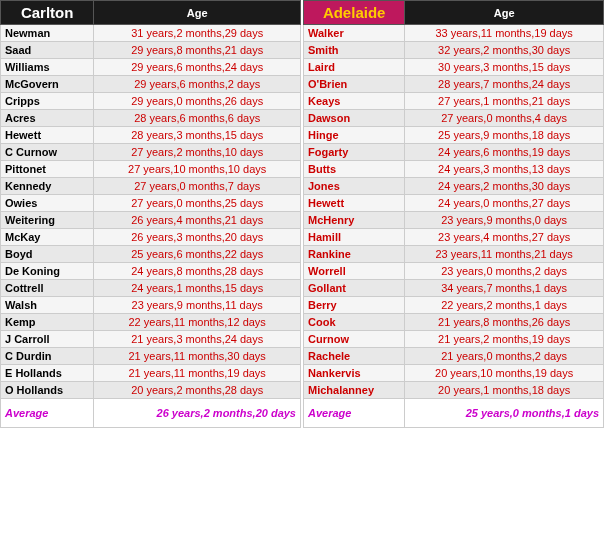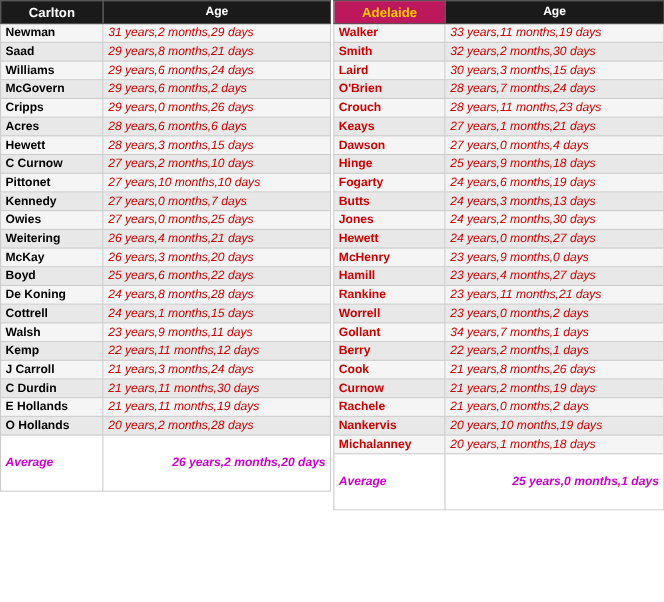--- a/index.html
+++ b/index.html
@@ -27,21 +27,21 @@
     thead tr th {
       background: #1a1a1a;
       color: #fff;
       padding: 3px 4px;
       font-weight: bold;
       text-align: center;
       border: 1px solid #555;
     }
     thead tr th.team-name {
       color: #fff;
-      font-size: 12px;
+      font-size: 15px;
     }
     thead tr th.team-name.carlton {
       background: #1a1a1a;
     }
     thead tr th.team-name.adelaide {
       background: #be185d;
       color: #ffcc00;
     }
     tbody tr td {
       padding: 2px 4px;
@@ -56,24 +56,24 @@
     .player-name {
       font-weight: bold;
       color: #000;
     }
     .player-name.red {
       color: #cc0000;
       margin-left: 40px;
     }
     .age-val {
       color: #cc0000;
-      font-style: italic;
+      text-align: center;
     }
     tfoot tr td {
-      padding: 19px 4px;
+      padding: 8px 4px;
       border: 1px solid #ccc;
       background: #fff;
     }
     .avg-label {
       font-style: italic;
       color: #cc00cc;
       font-weight: bold;
     }
     .avg-val {
       color: #cc00cc;
@@ -213,24 +213,20 @@
     <td class="player-name red">Smith</td>
     <td class="age-val">32 years,2 months,30 days</td>
   </tr>
           <tr>
     <td class="player-name red">Laird</td>
     <td class="age-val">30 years,3 months,15 days</td>
   </tr>
           <tr>
     <td class="player-name red">O'Brien</td>
     <td class="age-val">28 years,7 months,24 days</td>
-  </tr>
-          <tr>
-    <td class="player-name red">Crouch</td>
-    <td class="age-val">28 years,11 months,23 days</td>
   </tr>
           <tr>
     <td class="player-name red">Keays</td>
     <td class="age-val">27 years,1 months,21 days</td>
   </tr>
           <tr>
     <td class="player-name red">Dawson</td>
     <td class="age-val">27 years,0 months,4 days</td>
   </tr>
           <tr>

